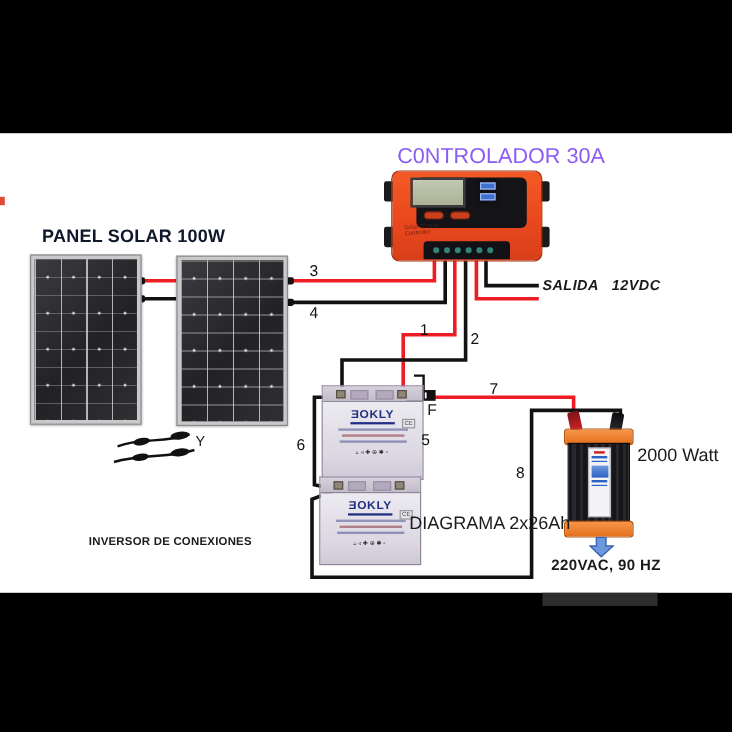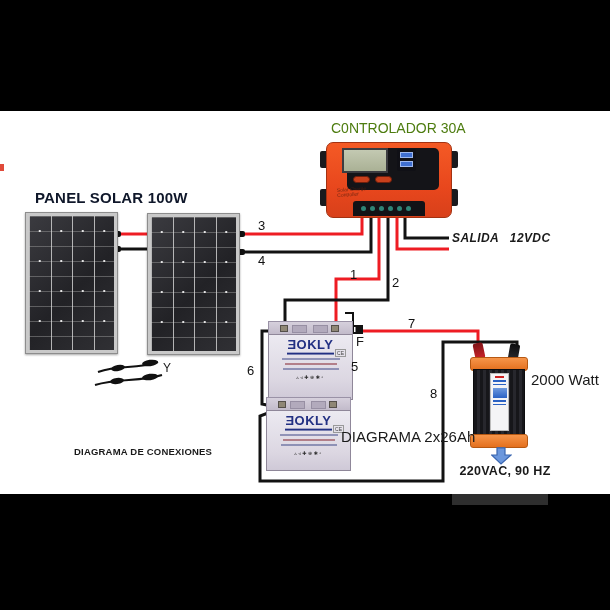--- a/index.html
+++ b/index.html
@@ -8,21 +8,21 @@
     font-family:"Liberation Sans",sans-serif;color:#1a1a1a;
   }
   .bar{position:absolute;left:0;width:610px;background:#000;}
   .bar.top{top:0;height:111px;}
   .bar.bottom{top:494px;height:116px;}
   .inv-shadow{position:absolute;left:452px;top:494px;width:96px;height:11px;background:#2e2e2e;}
   .red-tick{position:absolute;left:0;top:164px;width:4px;height:7px;background:#e04a3a;}
 
   .lbl{position:absolute;white-space:nowrap;}
   .t-panel{left:35px;top:189px;font-size:15px;letter-spacing:.2px;color:#0f172a;font-weight:bold;}
-  .t-controller{left:331px;top:120px;font-size:14px;color:#4d7c0f;}
+  .t-controller{left:331px;top:120px;font-size:18px;color:#8b5cf6;}
   .t-salida-dc{left:452px;top:231px;font-size:12px;font-weight:bold;white-space:pre;letter-spacing:.4px;font-style:italic;}
   .t-diagram{left:74px;top:446px;font-size:9.5px;font-weight:bold;letter-spacing:.2px;}
   .t-bateria{left:341px;top:428px;font-size:15px;}
   .t-inversor{left:531px;top:370px;font-size:15px;line-height:20px;}
   .t-salida-ac{left:445px;top:464px;width:120px;text-align:center;font-size:12.5px;font-weight:bold;line-height:15px;letter-spacing:.3px;}
   .wn{position:absolute;font-size:13px;color:#111;}
   .wn1{left:350px;top:267px;} .wn2{left:392px;top:275px;}
   .wn3{left:258px;top:218px;} .wn4{left:258px;top:253px;}
   .wn5{left:351px;top:359px;} .wn6{left:247px;top:363px;}
   .wn7{left:408px;top:316px;} .wn8{left:430px;top:386px;}
@@ -66,21 +66,21 @@
   
   .battery{position:absolute;width:85px;}
   .battery.b1{left:268px;top:321px;height:79px;}
   .battery.b2{left:266px;top:397px;height:74px;}
   .bat-top{position:relative;height:13px;background:linear-gradient(180deg,#d6d0dc,#c2bbca);border:1px solid #9a92a6;border-bottom:none;box-sizing:border-box;}
   .bat-top .nub{position:absolute;top:3px;width:8px;height:7px;background:#8f8775;border:1px solid #55504a;box-sizing:border-box;}
   .bat-top .nub.l{left:11px;} .bat-top .nub.r{left:62px;}
   .bat-top .slot{position:absolute;top:3px;width:15px;height:8px;background:#b2aabc;border:1px solid #978fa3;box-sizing:border-box;}
   .bat-top .slot.s1{left:23px;} .bat-top .slot.s2{left:44px;}
   .bat-body{position:relative;height:calc(100% - 13px);background:linear-gradient(180deg,#eceaf1 0%,#dcd7e2 70%,#cfc9d7 100%);border:1px solid #8f8799;box-sizing:border-box;text-align:center;}
-  .bat-brand{display:inline-block;font-size:13px;font-weight:bold;color:#223083;letter-spacing:.5px;border-bottom:2px solid #223083;padding-bottom:1px;transform:scaleY(.95);}
+  .bat-brand{display:inline-block;font-size:10px;font-weight:bold;color:#223083;letter-spacing:.5px;border-bottom:2px solid #223083;padding-bottom:1px;transform:scaleY(.95);}
   .bat-ce{position:absolute;right:6px;top:14px;font-size:5px;color:#444;border:1px solid #999;padding:0 1px;}
   .bat-row{margin:3px auto 0;height:2px;background:rgba(45,55,125,.45);}
   .bat-row.r1{width:58px;} .bat-row.r2{width:52px;background:rgba(140,50,60,.55);} .bat-row.r3{width:56px;}
   .bat-icons{margin-top:4px;font-size:5px;letter-spacing:1.5px;color:#2a2a2a;}
 
   
   .inverter{position:absolute;left:468px;top:341px;width:62px;height:108px;}
   .clamp{position:absolute;width:10px;height:16px;border-radius:2px;}
   .clamp.red{left:6px;top:2px;background:linear-gradient(180deg,#7e1418,#cc2229);transform:rotate(-12deg);}
   .clamp.black{left:41px;top:3px;background:linear-gradient(180deg,#0c0c0e,#2b2b30);transform:rotate(10deg);}
@@ -222,21 +222,21 @@
     <div class="inv-cap botc" data-interactable="false"></div>
   </div>
 
   <svg class="arrow-down" width="21" height="18" data-interactable="false">
     <polygon points="6,0.8 14,0.8 14,8 20,8 10,17 0.6,8 6,8" fill="#6b97dd" stroke="#3a66b0" stroke-width="1.2"></polygon>
   </svg>
 
   <div class="lbl t-panel" data-interactable="false">PANEL SOLAR 100W</div>
   <div class="lbl t-controller" data-interactable="false">C0NTROLADOR 30A</div>
   <div class="lbl t-salida-dc" data-interactable="false">SALIDA   12VDC</div>
-  <div class="lbl t-diagram" data-interactable="false">DIAGRAMA DE CONEXIONES</div>
+  <div class="lbl t-diagram" data-interactable="false">INVERSOR DE CONEXIONES</div>
   <div class="lbl t-bateria" data-interactable="false">DIAGRAMA 2x26Ah</div>
   <div class="lbl t-inversor" data-interactable="false">
     <div>2000 Watt</div>
   </div>
   <div class="lbl t-salida-ac" data-interactable="false">
     <div>220VAC, 90 HZ</div>
   </div>
   <span class="wn wn1" data-interactable="false">1</span>
   <span class="wn wn2" data-interactable="false">2</span>
   <span class="wn wn3" data-interactable="false">3</span>

